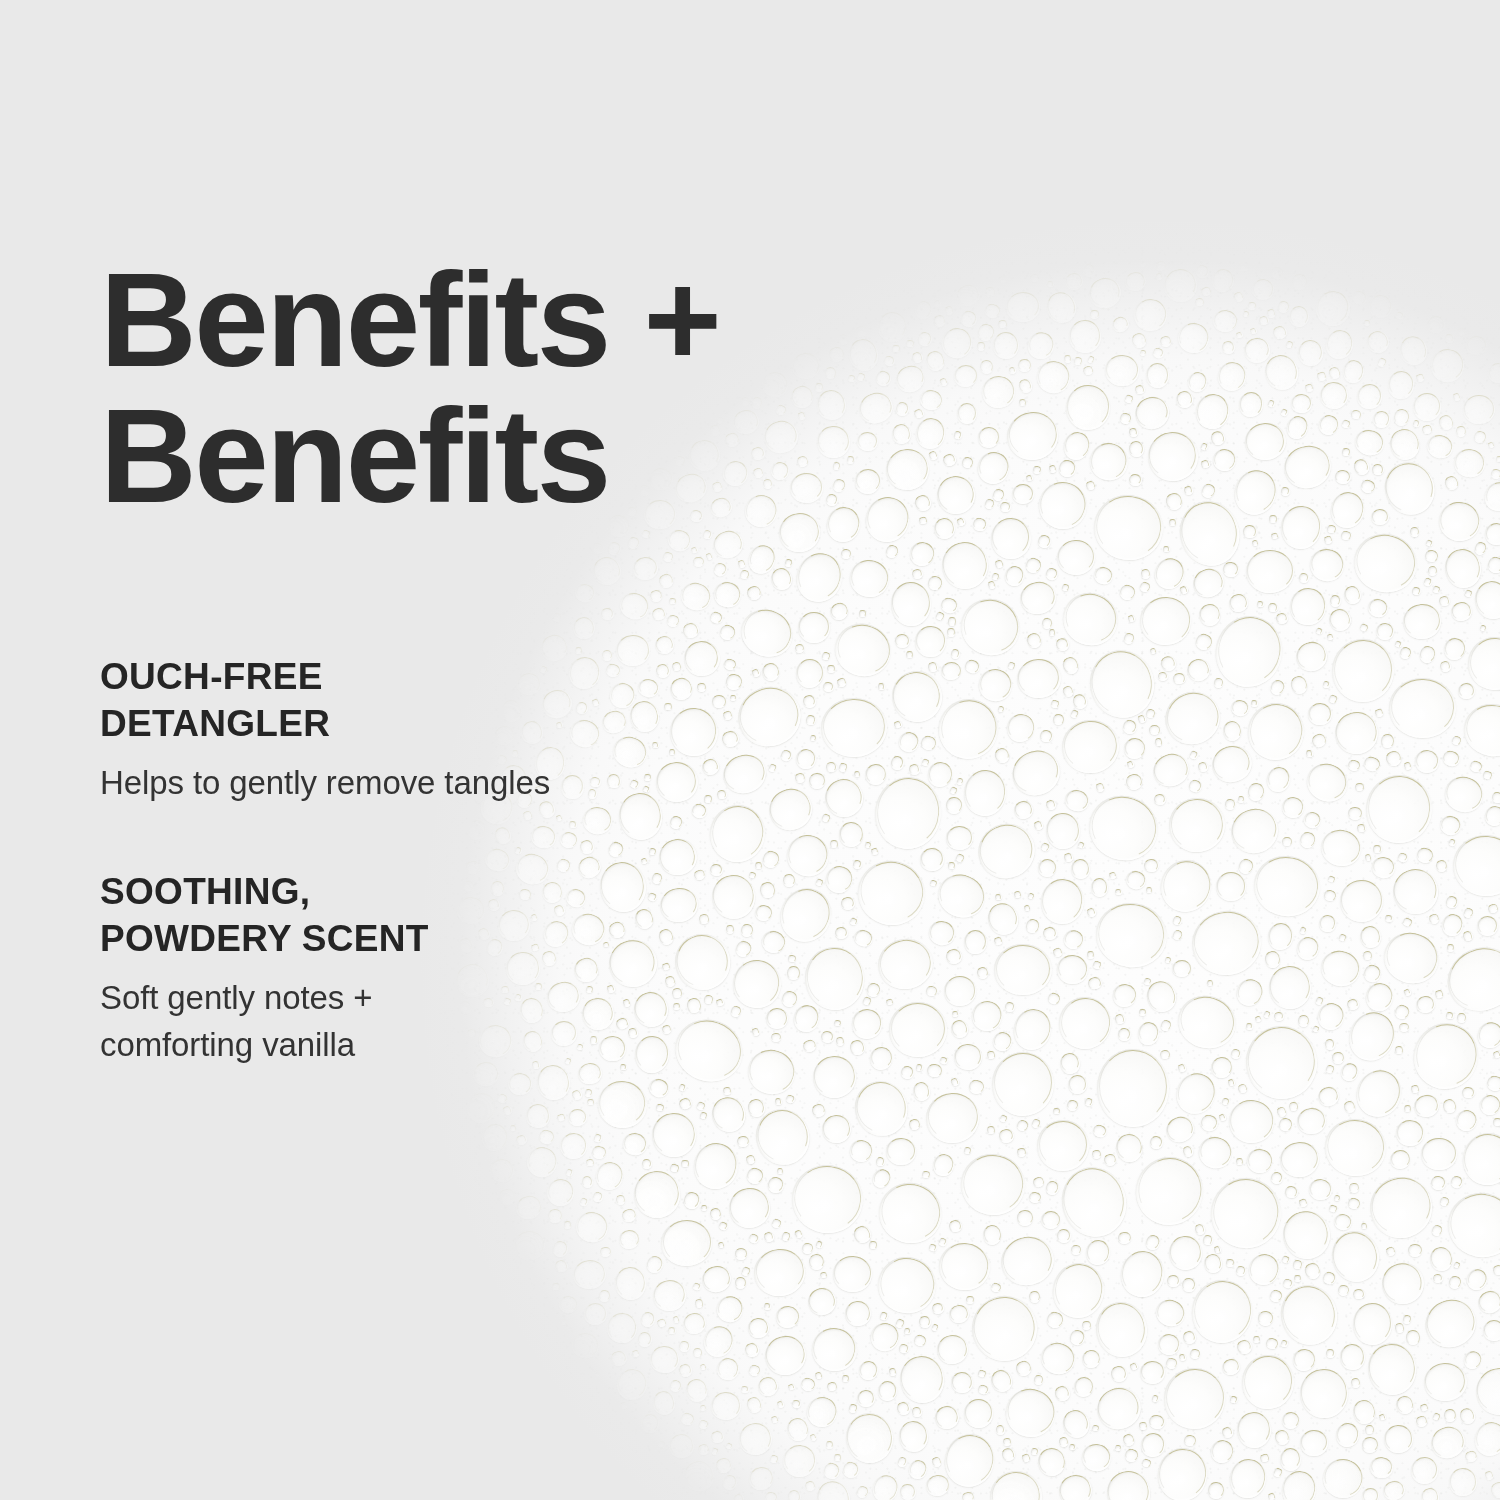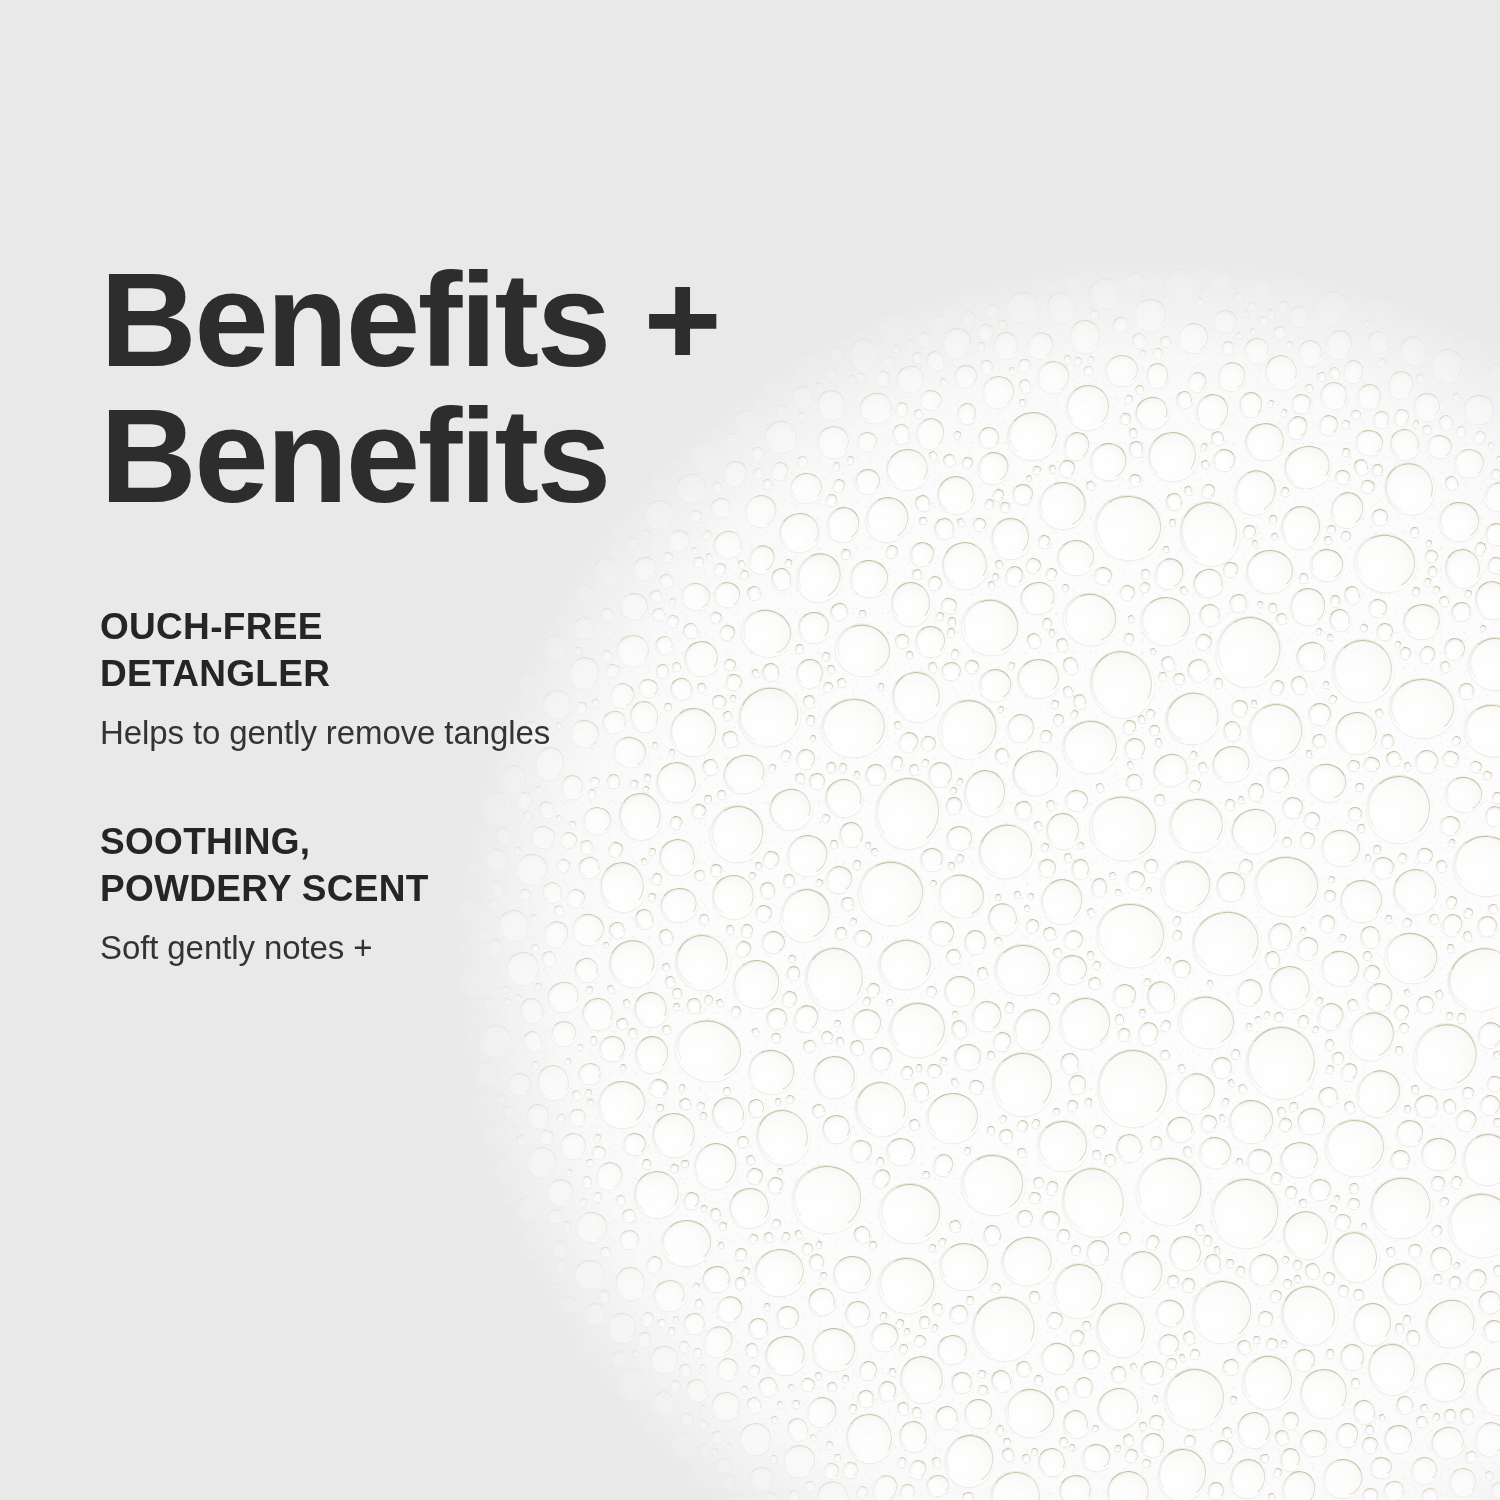--- a/index.html
+++ b/index.html
@@ -127,21 +127,21 @@
     font-weight: bold;
     line-height: 1.02;
     letter-spacing: -2.5px;
     color: #2d2d2d;
   }
   #headline .hl-line { display: block; white-space: nowrap; }
 
   #features {
     position: absolute;
     left: 100px;
-    top: 604px;
+    top: 654px;
     width: 520px;
   }
 
   .feature { margin-bottom: 63px; }
   .feature:last-child { margin-bottom: 0; }
 
   .feature-title {
     font-size: 37px;
     font-weight: bold;
     line-height: 1.27;
@@ -1520,18 +1520,19 @@
       </div>
 
 
       <div class="feature">
         <h2 class="feature-title">
           <span class="ft-line">SOOTHING,</span>
           <span class="ft-line">POWDERY SCENT</span>
         </h2>
         <p class="feature-desc">
           <span class="fd-line">Soft gently notes +</span>
+          <span class="fd-line">comforting vanilla</span>
         </p>
       </div>
 
     </div>
   </div>
 </div>
 
 </body></html>

